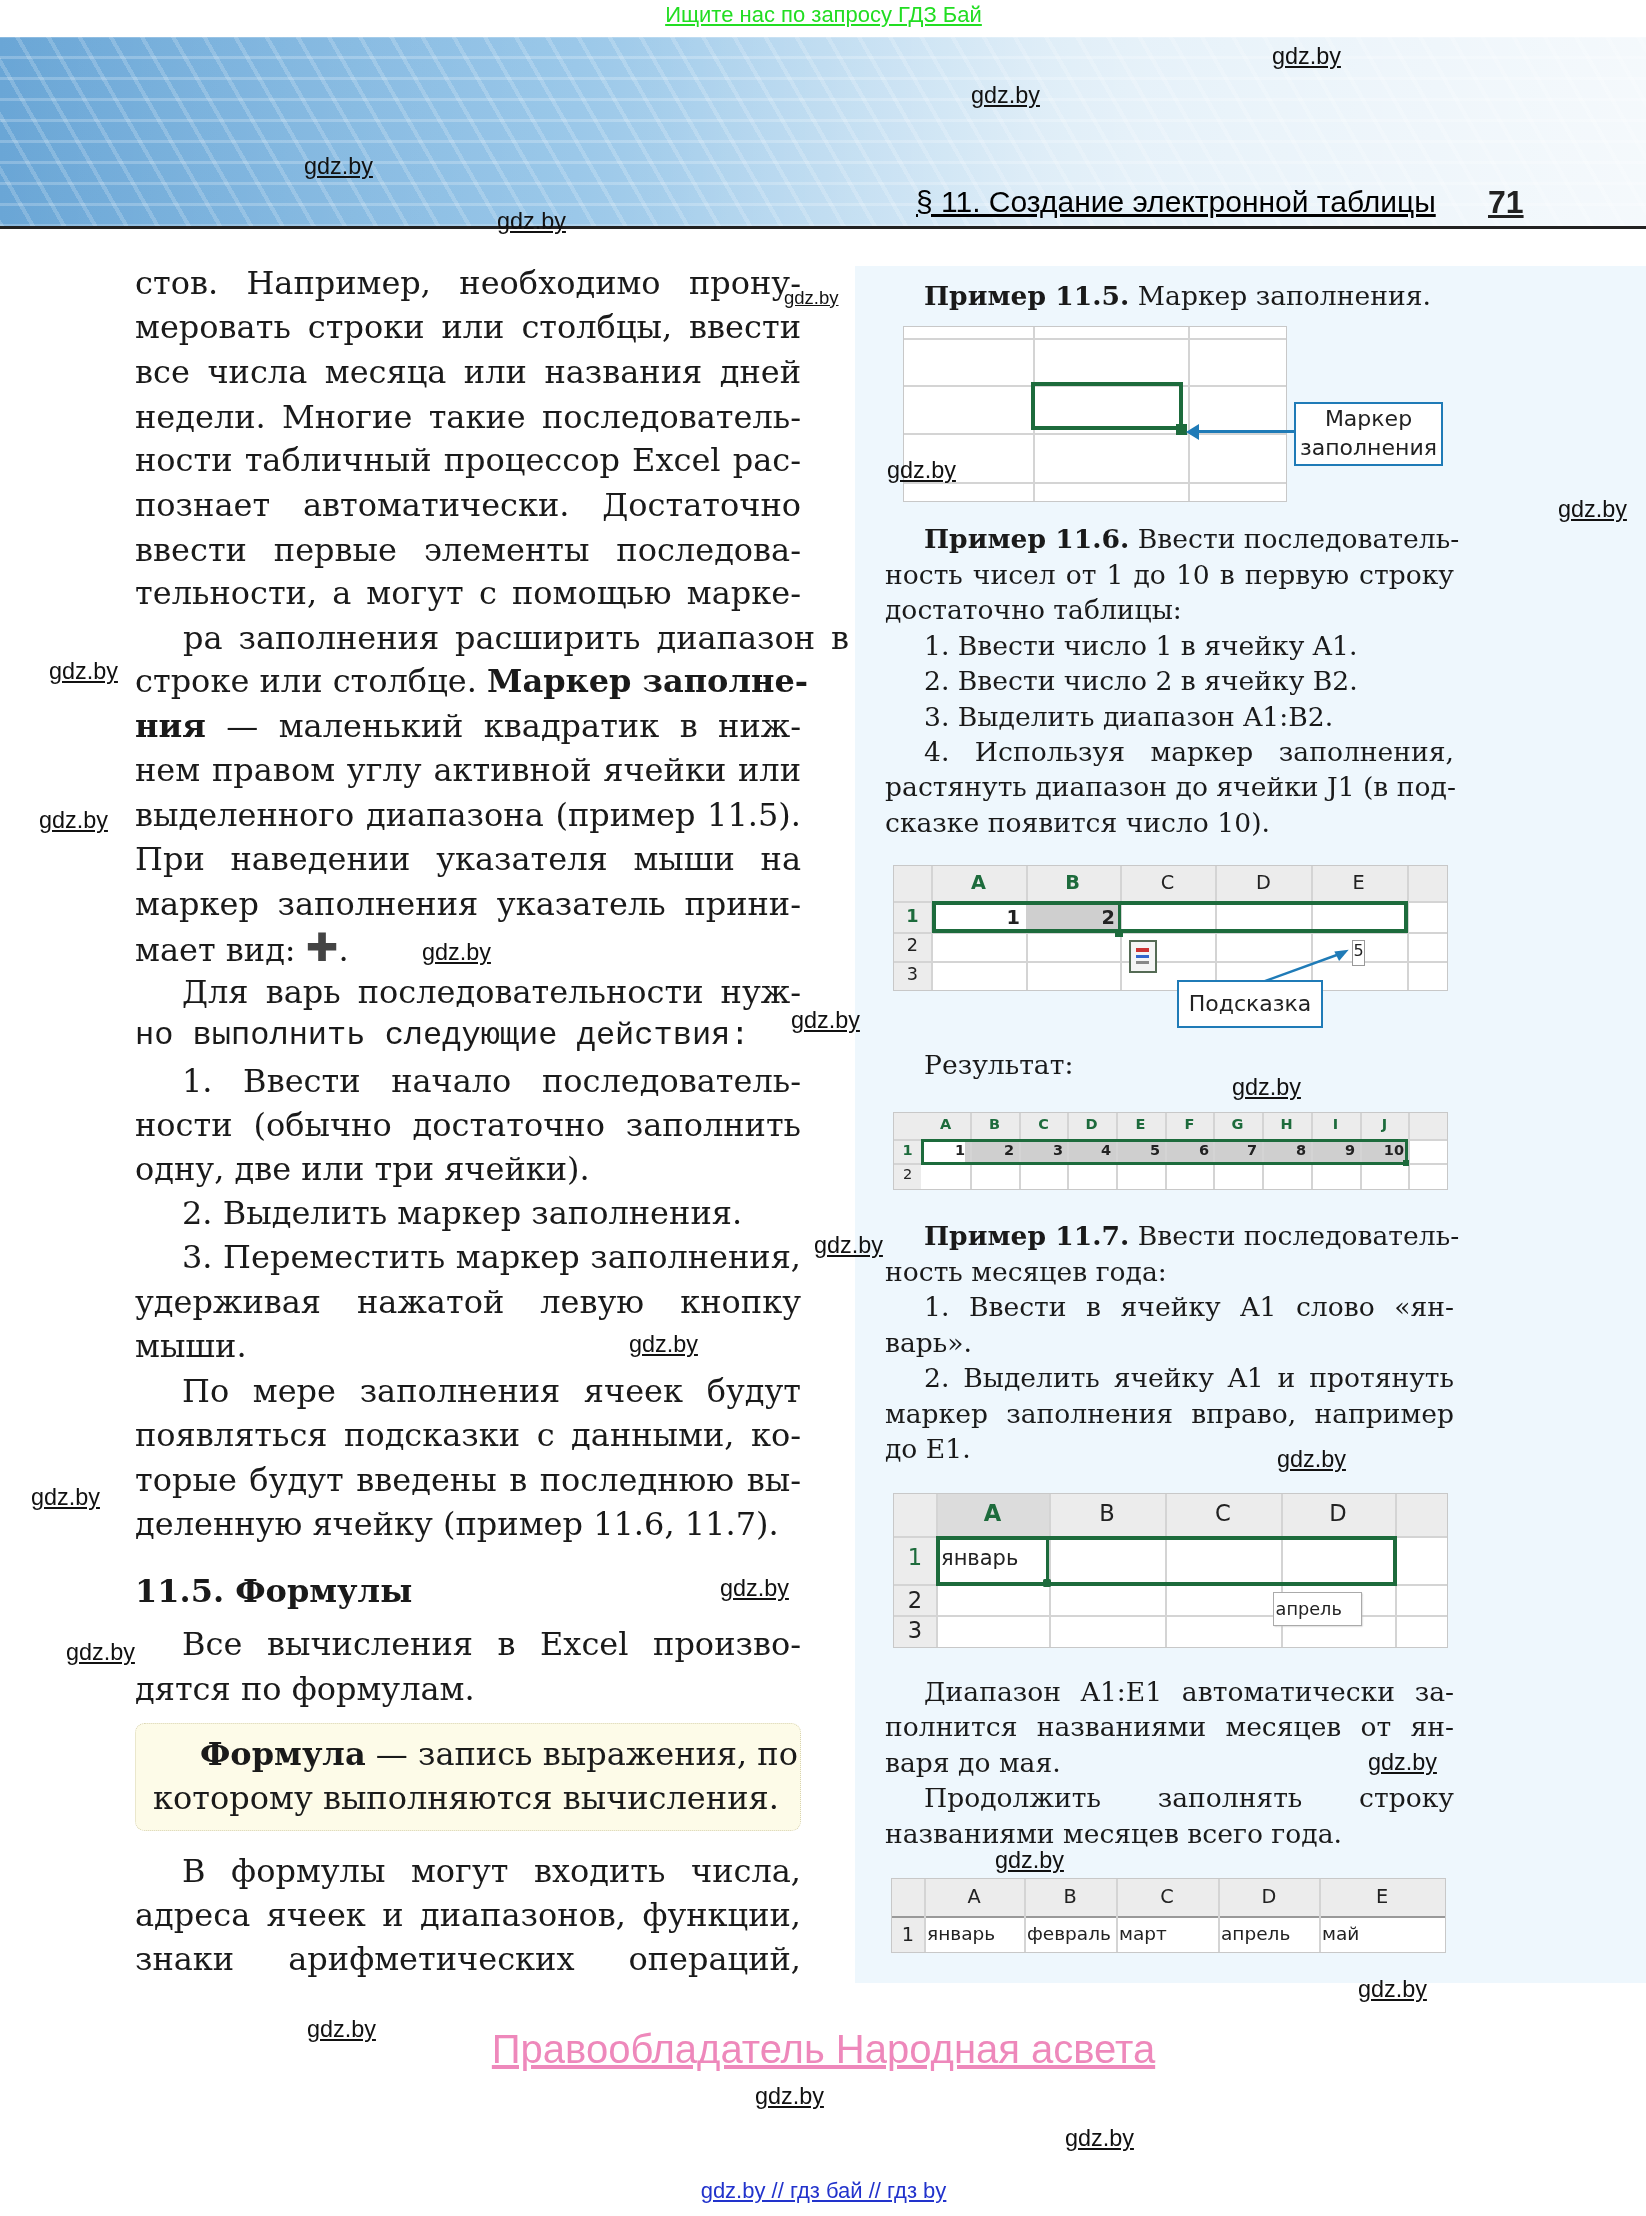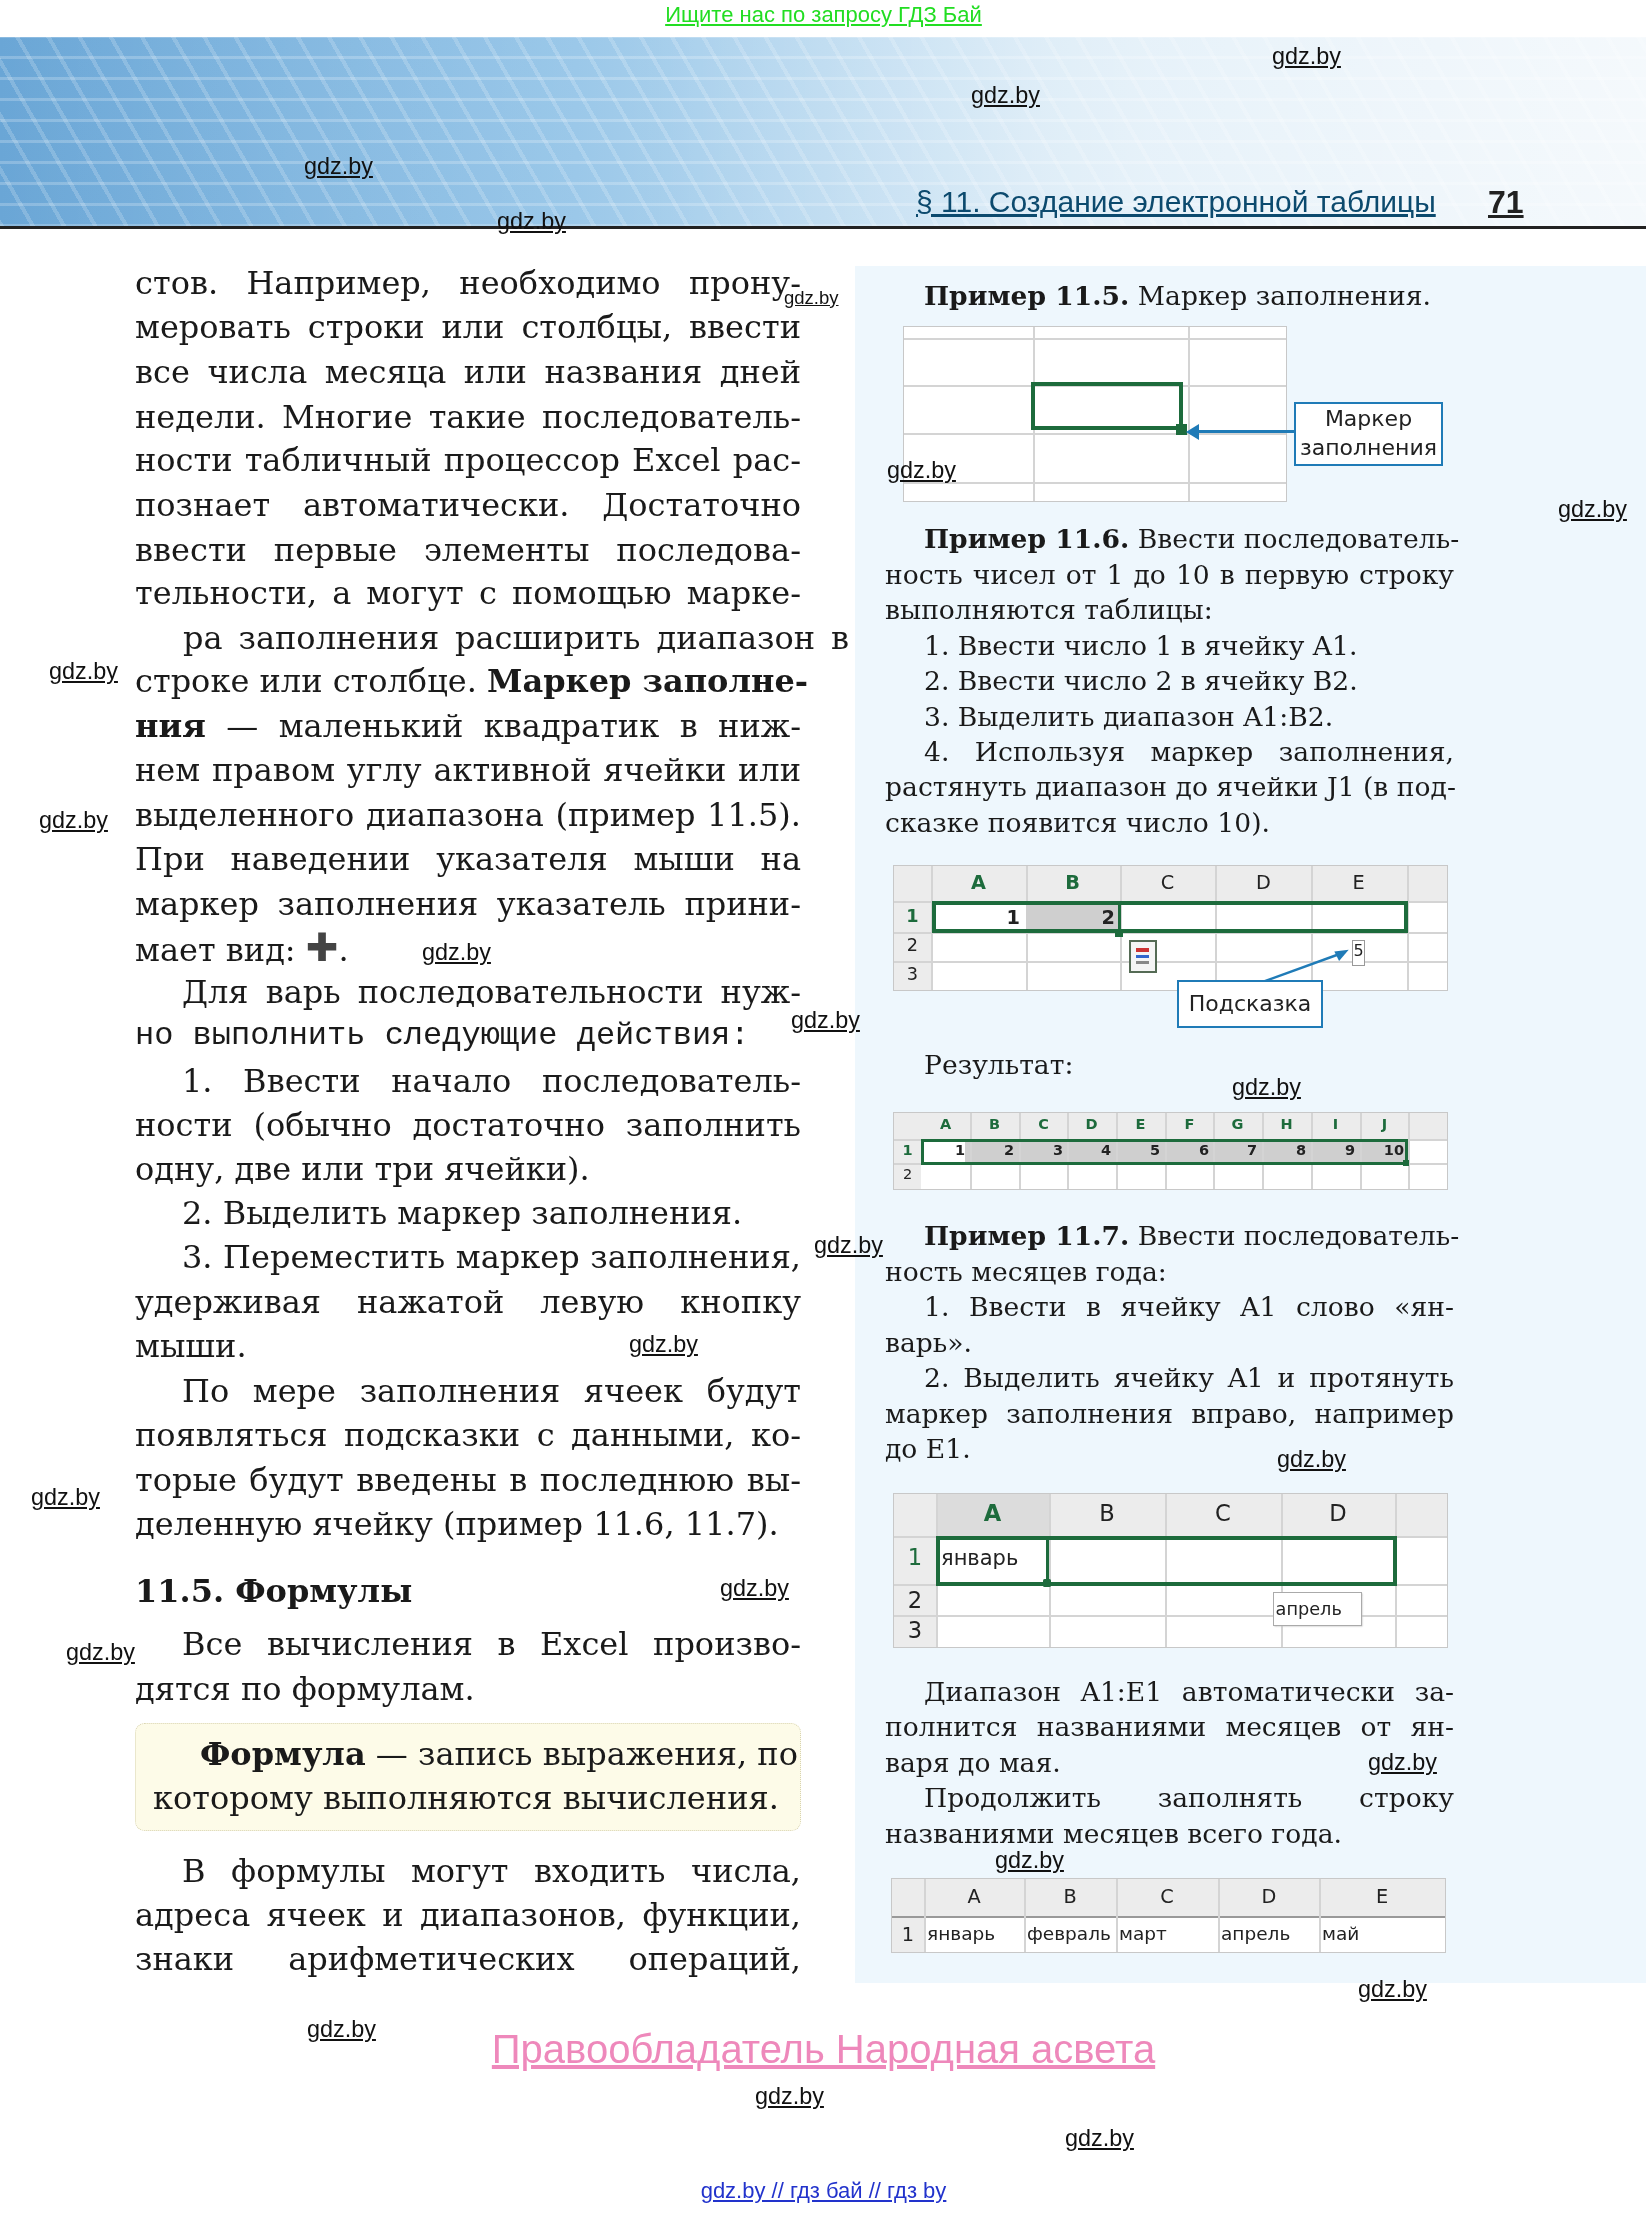--- a/index.html
+++ b/index.html
@@ -6,21 +6,21 @@
   body{width:1647px;height:2216px;position:relative;background:#ffffff;overflow:hidden;font-family:"DejaVu Serif",serif;color:#1a1a1a;}
   .abs{position:absolute;text-decoration:underline;}
   .top-ad{left:0;width:1647px;top:1.6px;text-align:center;color:#22dd22;font-family:"Liberation Sans",sans-serif;font-size:22px;}
   .banner{left:0;top:37px;width:1647px;height:190px;
     background:
       linear-gradient(90deg, rgba(255,255,255,0) 0%, rgba(255,255,255,0.15) 40%, rgba(255,255,255,0.55) 70%, rgba(255,255,255,0.7) 100%),
       repeating-linear-gradient(0deg, rgba(255,255,255,0.22) 0px, rgba(255,255,255,0.22) 3.2px, rgba(255,255,255,0) 3.2px, rgba(255,255,255,0) 21px),
       repeating-linear-gradient(60deg, rgba(255,255,255,0.18) 0px, rgba(255,255,255,0.18) 4px, rgba(255,255,255,0) 4px, rgba(255,255,255,0) 27px),
       linear-gradient(90deg,#6aa6d6 0%,#8cc0e6 35%,#c6e0f2 65%,#dcebf6 100%);}
   .banner-line{left:0;top:226px;width:1647px;height:3.2px;background:#222;}
-  .header-title{left:916px;top:185px;font-family:"Liberation Sans",sans-serif;font-size:30px;color:#0c4a6e;}
+  .header-title{left:916px;top:185px;font-family:"Liberation Sans",sans-serif;font-size:30px;color:#000000;}
   .page-num{left:1488px;top:184px;font-family:"Liberation Sans",sans-serif;font-size:32px;font-weight:bold;color:#222;}
   .wm{font-family:"Liberation Sans",sans-serif;font-size:23.4px;color:#111;}
   .ln{position:absolute;left:135px;width:666px;font-size:32px;line-height:42px;white-space:nowrap;text-align:justify;text-align-last:justify;}
   .ln.last{text-align-last:left;}
   .ln.ind{padding-left:47px;width:619px;}
   b{font-weight:bold;}
   .panel{left:855px;top:266px;width:791px;height:1717px;background:#eef7fd;}
   .rl{position:absolute;left:885px;width:569px;font-size:26.6px;line-height:34px;white-space:nowrap;text-align:justify;text-align-last:justify;}
   .rl.last{text-align-last:left;}
   .rl.ind{padding-left:39px;width:530px;}
@@ -108,21 +108,21 @@
 </div>
 <div style="position:absolute;left:1190px;top:430px;width:105px;height:3.2px;background:#1f7bb7;"></div>
 <div style="position:absolute;left:1186px;top:424px;width:0;height:0;border-top:8px solid transparent;border-bottom:8px solid transparent;border-right:13px solid #1f7bb7;"></div>
 <div class="callout" style="left:1294px;top:402px;width:145px;height:60px;font-size:22px;line-height:29px;">
   <div>Маркер</div>
   <div>заполнения</div>
 </div>
 
 <div class="rl ind" style="top:522px;"><b>Пример 11.6.</b><span> Ввести последователь-</span></div>
 <div class="rl" style="top:558px;">ность чисел от 1 до 10 в первую строку</div>
-<div class="rl last" style="top:593px;">выполняются таблицы:</div>
+<div class="rl last" style="top:593px;">достаточно таблицы:</div>
 <div class="rl ind last" style="top:629px;">1. Ввести число 1 в ячейку A1.</div>
 <div class="rl ind last" style="top:664px;">2. Ввести число 2 в ячейку B2.</div>
 <div class="rl ind last" style="top:700px;">3. Выделить диапазон A1:B2.</div>
 <div class="rl ind" style="top:735px;">4. Используя маркер заполнения,</div>
 <div class="rl" style="top:770px;">растянуть диапазон до ячейки J1 (в под-</div>
 <div class="rl last" style="top:806px;">сказке появится число 10).</div>
 
 <div class="sheet" style="left:893px;top:865px;width:553px;height:124px;">
   <div class="hdr" style="position:absolute;left:0;top:0;right:0;height:35px;"></div>
   <div class="hdr" style="position:absolute;left:0;top:0;width:37px;bottom:0;"></div>

